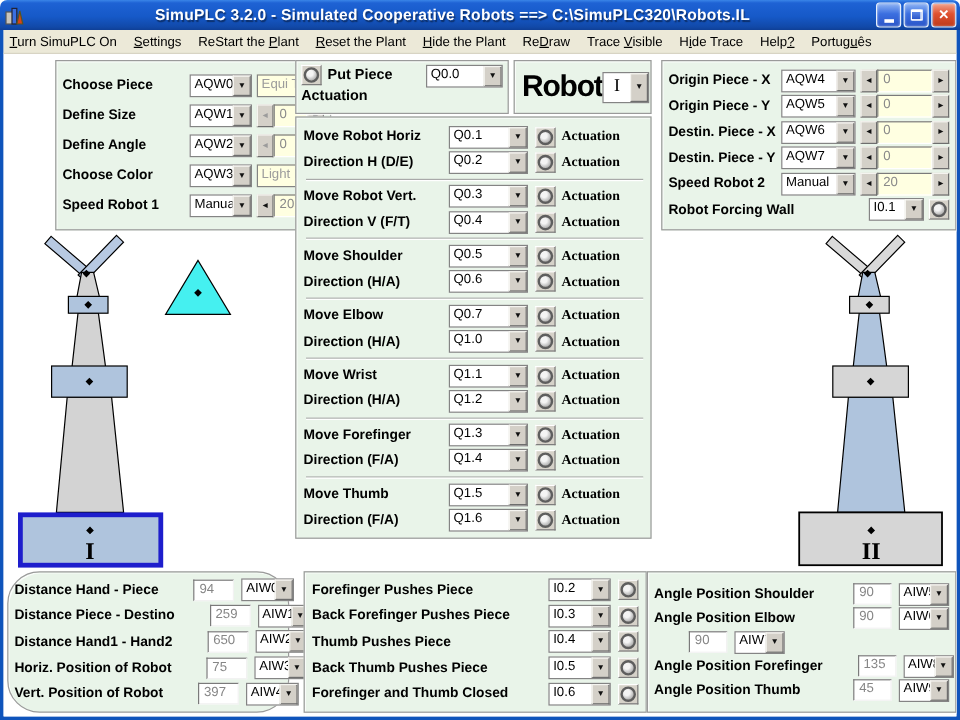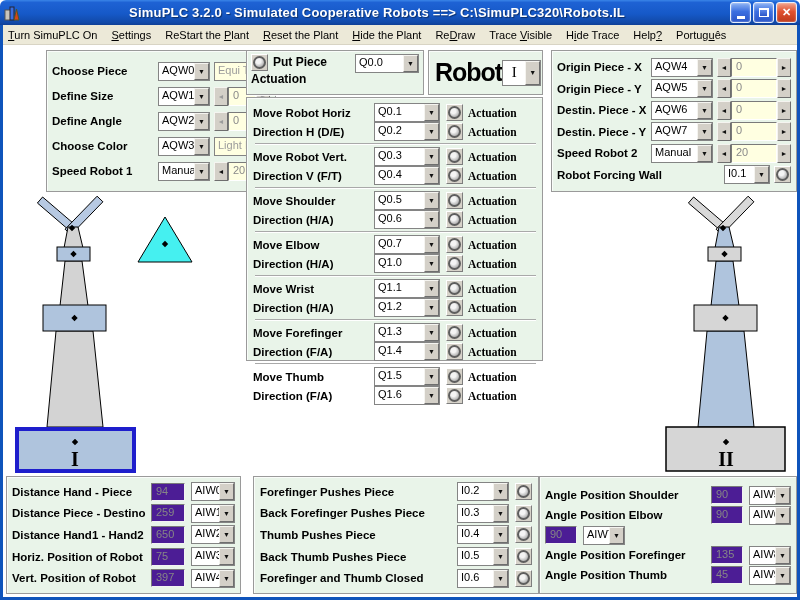--- a/index.html
+++ b/index.html
@@ -41,23 +41,23 @@
 
   .client { flex:1; position:relative; background:#fff; overflow:hidden; }
   .plant-svg { position:absolute; left:0; top:0; width:794px; height:551px; }
 
   
   .panel { position:absolute; background:#E9F4E9; border:1px solid #9a9a9a;
     box-shadow:1px 1px 0 rgba(255,255,255,.9), inset 1px 1px 0 rgba(255,255,255,.7); }
   .p-tl { left:3px; top:5px;  width:230px; height:142px; padding:5px 5px; display:flex; flex-direction:column; justify-content:space-evenly;margin-left:40px;}
   .p-pp { left:243px; top:5px; width:178px; height:45px; padding:3px 4px; display:flex; }
   .p-rf { left:425px; top:5px; width:115px; height:45px; display:flex; align-items:center; justify-content:space-between; padding:0 6px;}
-  .p-mid{ left:243px; top:52px; width:297px; height:264px; padding:5px 4px 3px 6px; display:flex; flex-direction:column; justify-content:space-evenly;}
+  .p-mid{ left:243px; top:52px; width:297px; height:352px; padding:5px 4px 3px 6px; display:flex; flex-direction:column; justify-content:space-evenly;}
   .p-tr { left:548px; top:5px; width:246px; height:142px; padding:5px 5px; display:flex; flex-direction:column; justify-content:space-evenly;}
-  .p-bl { left:3px;  top:431px; width:235px; height:118px; padding:3px 5px; display:flex; flex-direction:column; justify-content:space-evenly;}
+  .p-bl { left:3px;  top:431px; width:235px; height:118px; padding:3px 5px; display:flex; flex-direction:column; justify-content:space-evenly;border-radius:27px;}
   .p-bm { left:250px; top:431px; width:286px; height:118px; padding:3px 6px; display:flex; flex-direction:column; justify-content:space-evenly;}
   .p-br { left:536px; top:431px; width:258px; height:118px; padding:3px 5px; display:flex; flex-direction:column; justify-content:center;}
 
   .row { display:flex; align-items:center; height:20px; }
   .lbl { font-size:11.5px; font-weight:bold; color:#000; flex:1; white-space:nowrap; }
   .p-mid .lbl { flex:0 0 121px; }
 
   
   .combo { display:inline-flex; height:19px; border:1px solid #848484; background:#fff;
     font-size:11px; color:#000; align-items:stretch; flex:0 0 auto; cursor:default; }
@@ -72,22 +72,22 @@
   
   .spinner { display:inline-flex; height:19px; flex:0 0 auto; }
   .sbtn { width:14px; background:#D4D0C8; border:1px solid; border-color:#F5F4F0 #6E6E6E #6E6E6E #F5F4F0;
     display:flex; align-items:center; justify-content:center; font-size:7px; color:#111; cursor:pointer; }
   .sfield { flex:1; background:#FFFFE1; border:1px solid; border-color:#7a7a7a #fff #fff #7a7a7a;
     font-size:11px; color:#8a8a8a; padding:1px 0 0 4px; overflow:hidden; }
   .spinner.dis .sbtn { color:#9C9C9C; }
   .sp56{width:56px} .sp74{width:74px}
 
   
-  .vfield { height:18px; background:#4c1d95; border:1px solid; border-color:#7a7a7a #f2f2f2 #f2f2f2 #7a7a7a;
-    font-size:11px; color:#868686; padding:1px 0 0 4px; flex:0 0 auto; }
+  .vfield { height:18px; background:#ffffff; border:1px solid; border-color:#7a7a7a #f2f2f2 #f2f2f2 #7a7a7a;
+    font-size:11px; color:#868686; padding:1px 0 0 4px; flex:0 0 auto;margin-left:29px; }
   .vw34{width:34px} .vw32{width:32px}
 
   
   .light { width:17px; height:17px; flex:0 0 auto; background:#D6D2C9; border:1px solid;
     border-color:#FFFFFF #7d7d7d #7d7d7d #FFFFFF; display:inline-flex; align-items:center; justify-content:center; }
   .light::before { content:""; width:9px; height:9px; border-radius:50%; border:2px solid #5e5e5e;
     background:radial-gradient(circle at 38% 35%, #F4F4F4 0 30%, #BFBFBF 65%, #8F8F8F 100%); }
 
   .act-lbl { font-size:11.5px; font-weight:bold; margin-left:5px; white-space:nowrap;font-family:Liberation Serif, serif; }
   .sep { height:0; border-top:1px solid #A9A9A9; border-bottom:1px solid #fff; margin:2px 2px; }

